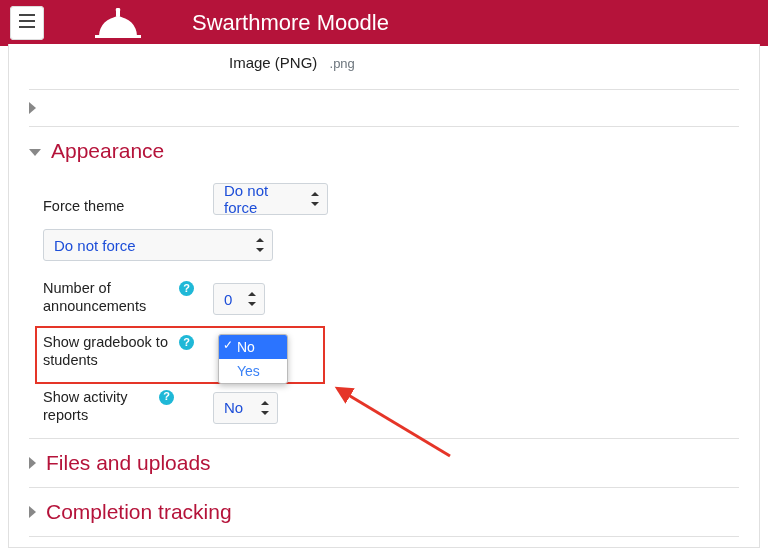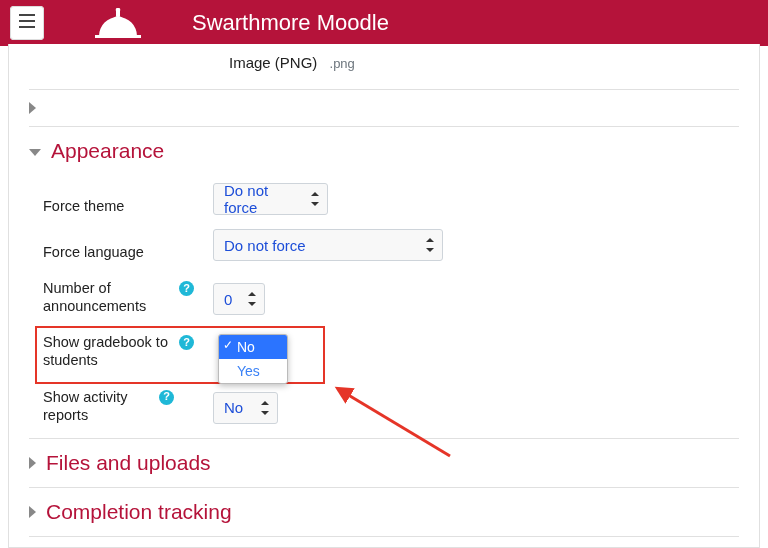--- a/index.html
+++ b/index.html
@@ -279,23 +279,20 @@
           <span>Do not force</span>
           <span class="caret-stack">
               <span class="up"></span>
               <span class="down"></span>
             </span>
         </div>
       </div>
     </div>
 
     <div class="setting-row">
-      <div class="lbl">
-        <span>Force language</span>
-      </div>
       <div class="ctrl">
         <div class="select-like w-md">
           <span>Do not force</span>
           <span class="caret-stack">
               <span class="up"></span>
               <span class="down"></span>
             </span>
         </div>
       </div>
     </div>

